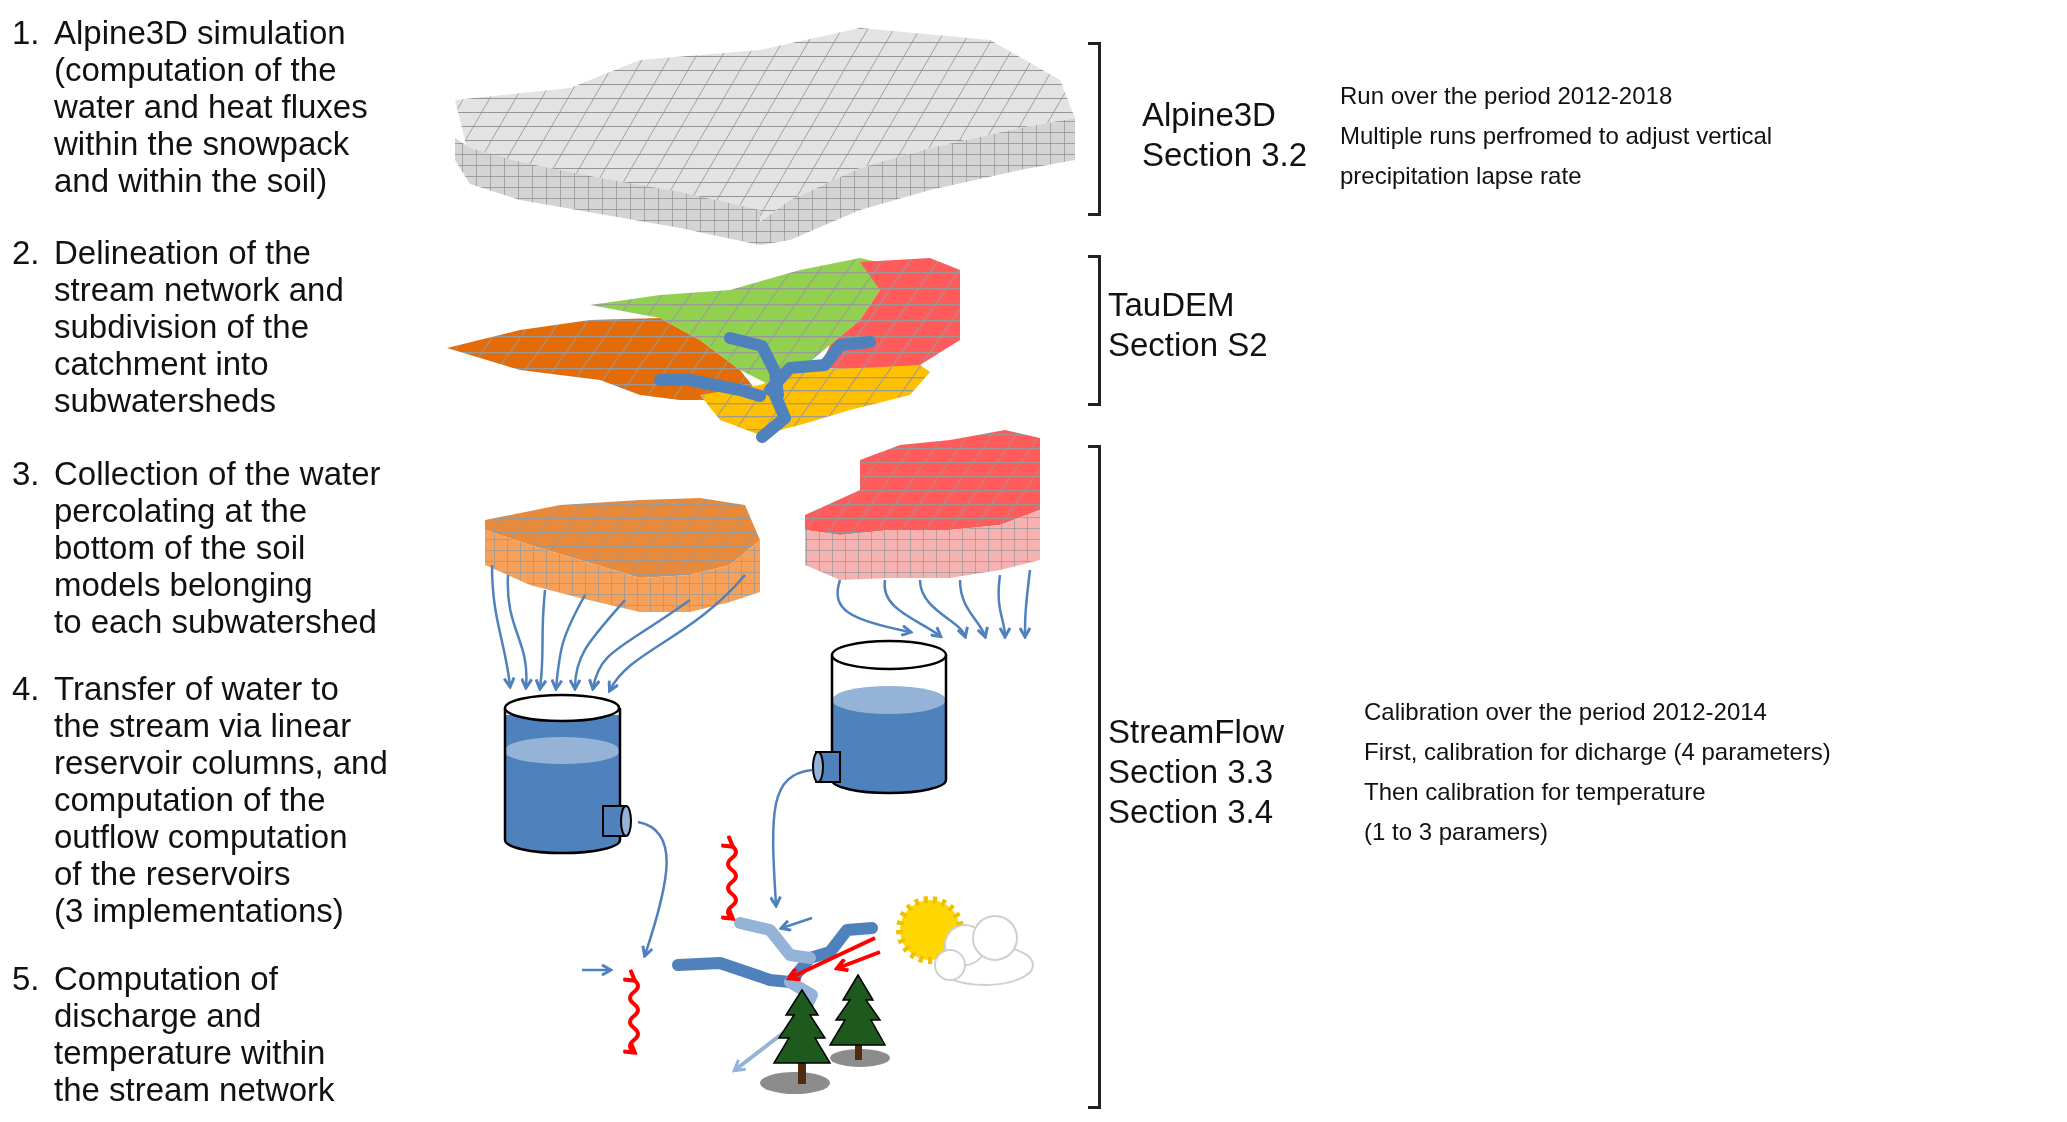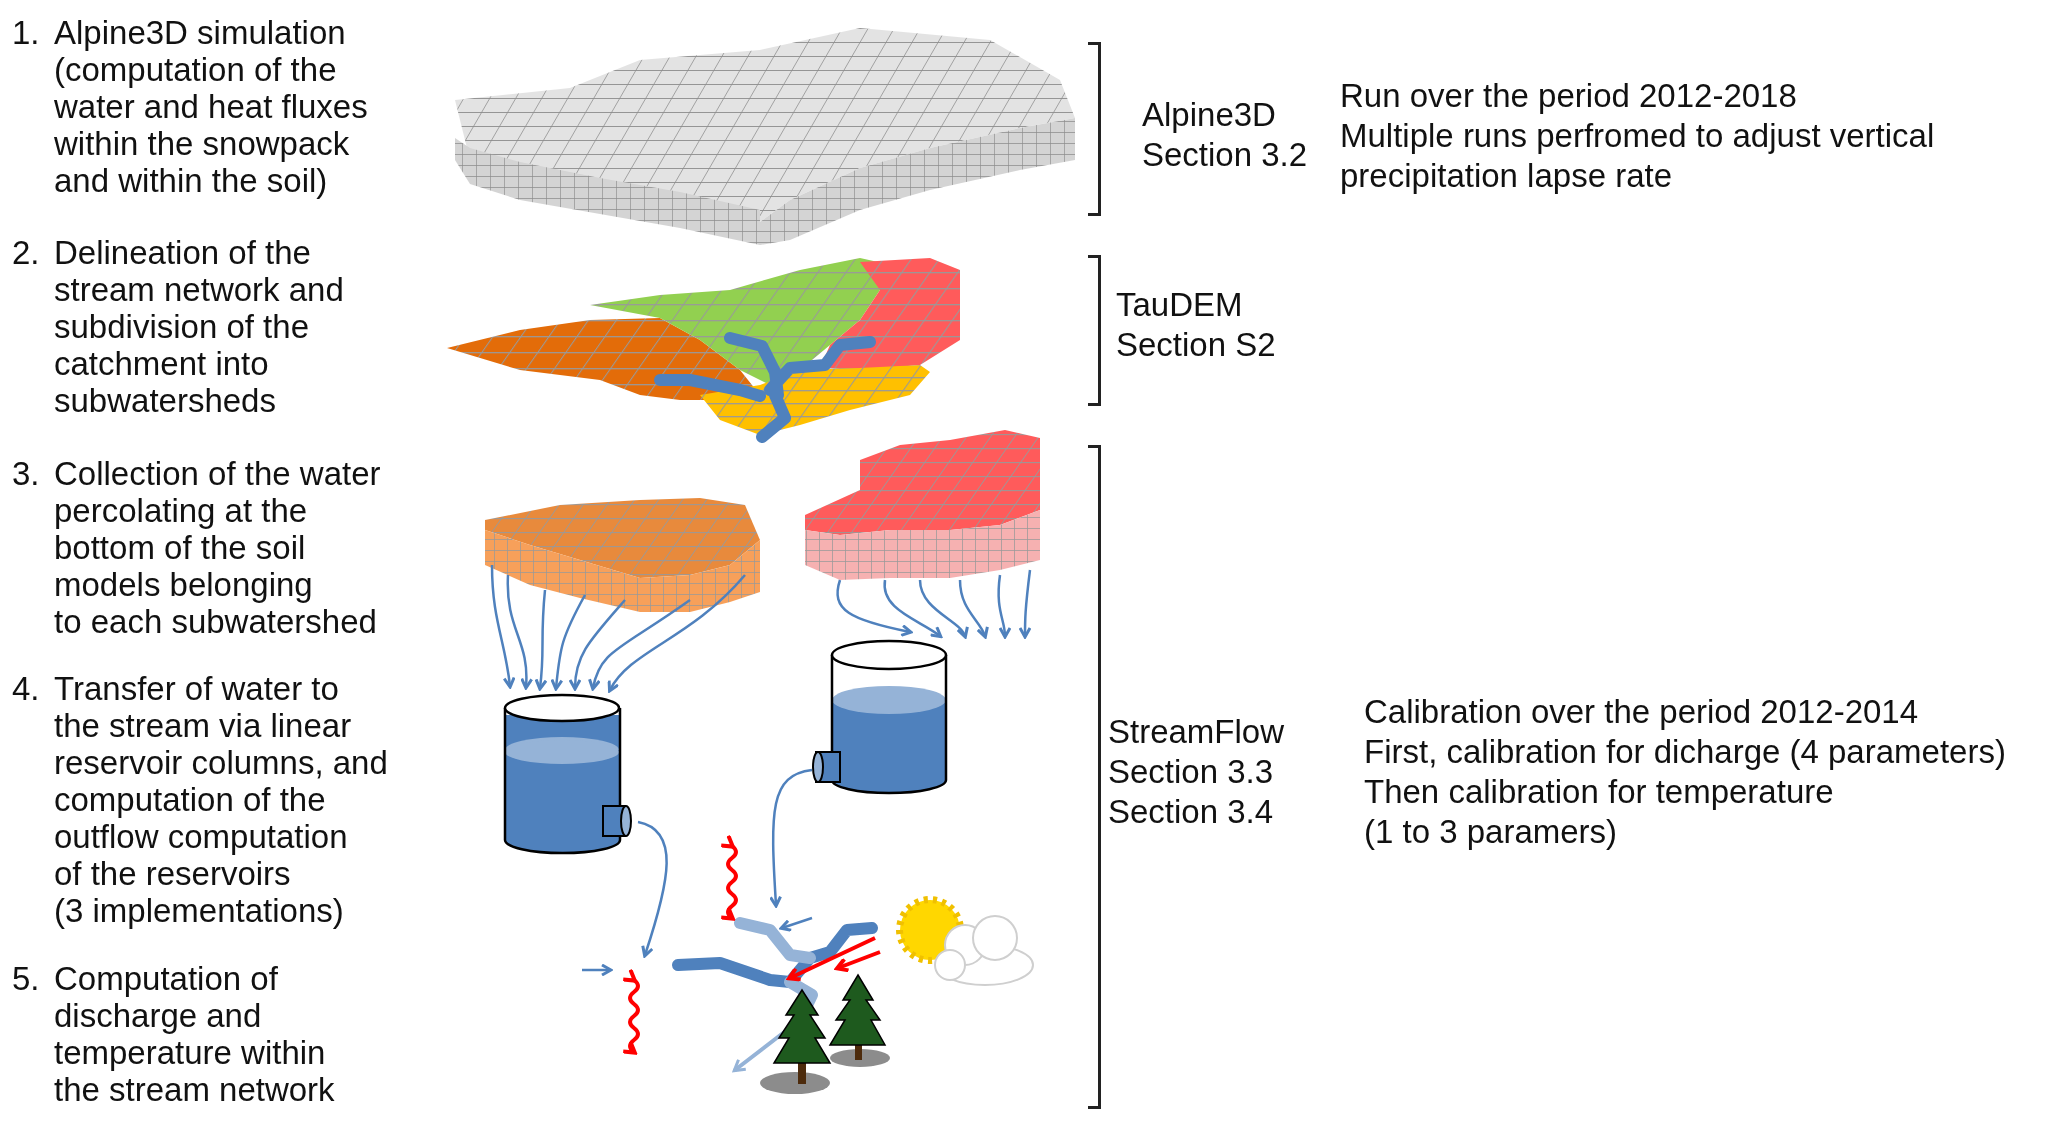--- a/index.html
+++ b/index.html
@@ -3,21 +3,21 @@
 <meta charset="utf-8">
 <style>
   html, body { margin: 0; padding: 0; background: #ffffff; }
   body { width: 2067px; height: 1122px; position: relative; overflow: hidden;
          font-family: "Liberation Sans", "DejaVu Sans", sans-serif; color: #111; }
   .step { position: absolute; left: 12px; font-size: 33px; line-height: 37px; display: flex; }
   .step .num { width: 42px; flex: 0 0 42px; }
   .step .lines div { white-space: nowrap; }
   .bracket { position: absolute; width: 10px; border: 3px solid #222; border-left: none; }
   .tool { position: absolute; font-size: 33px; line-height: 40px; white-space: nowrap; }
-  .note { position: absolute; font-size: 33px; line-height: 40px; white-space: nowrap; }
+  .note { position: absolute; font-size: 24px; line-height: 40px; white-space: nowrap; }
   svg.gfx { position: absolute; left: 0; top: 0; }
 </style>
 </head>
 <body>
 
 <div class="step" style="top:14px;">
   <span class="num">1.</span>
   <div class="lines">
     <div>Alpine3D simulation</div>
     <div>(computation of the</div>
@@ -227,21 +227,21 @@
 </svg>
 
 <div class="bracket" style="left:1088px; top:42px; height:168px;"></div>
 <div class="bracket" style="left:1088px; top:255px; height:145px;"></div>
 <div class="bracket" style="left:1088px; top:445px; height:658px;"></div>
 
 <div class="tool" style="left:1142px; top:95px;">
   <div>Alpine3D</div>
   <div>Section 3.2</div>
 </div>
-<div class="tool" style="left:1108px; top:285px;margin-left:8px;">
+<div class="tool" style="left:1108px; top:285px;">
   <div>TauDEM</div>
   <div>Section S2</div>
 </div>
 <div class="tool" style="left:1108px; top:712px;">
   <div>StreamFlow</div>
   <div>Section 3.3</div>
   <div>Section 3.4</div>
 </div>
 
 <div class="note" style="left:1340px; top:76px;">

